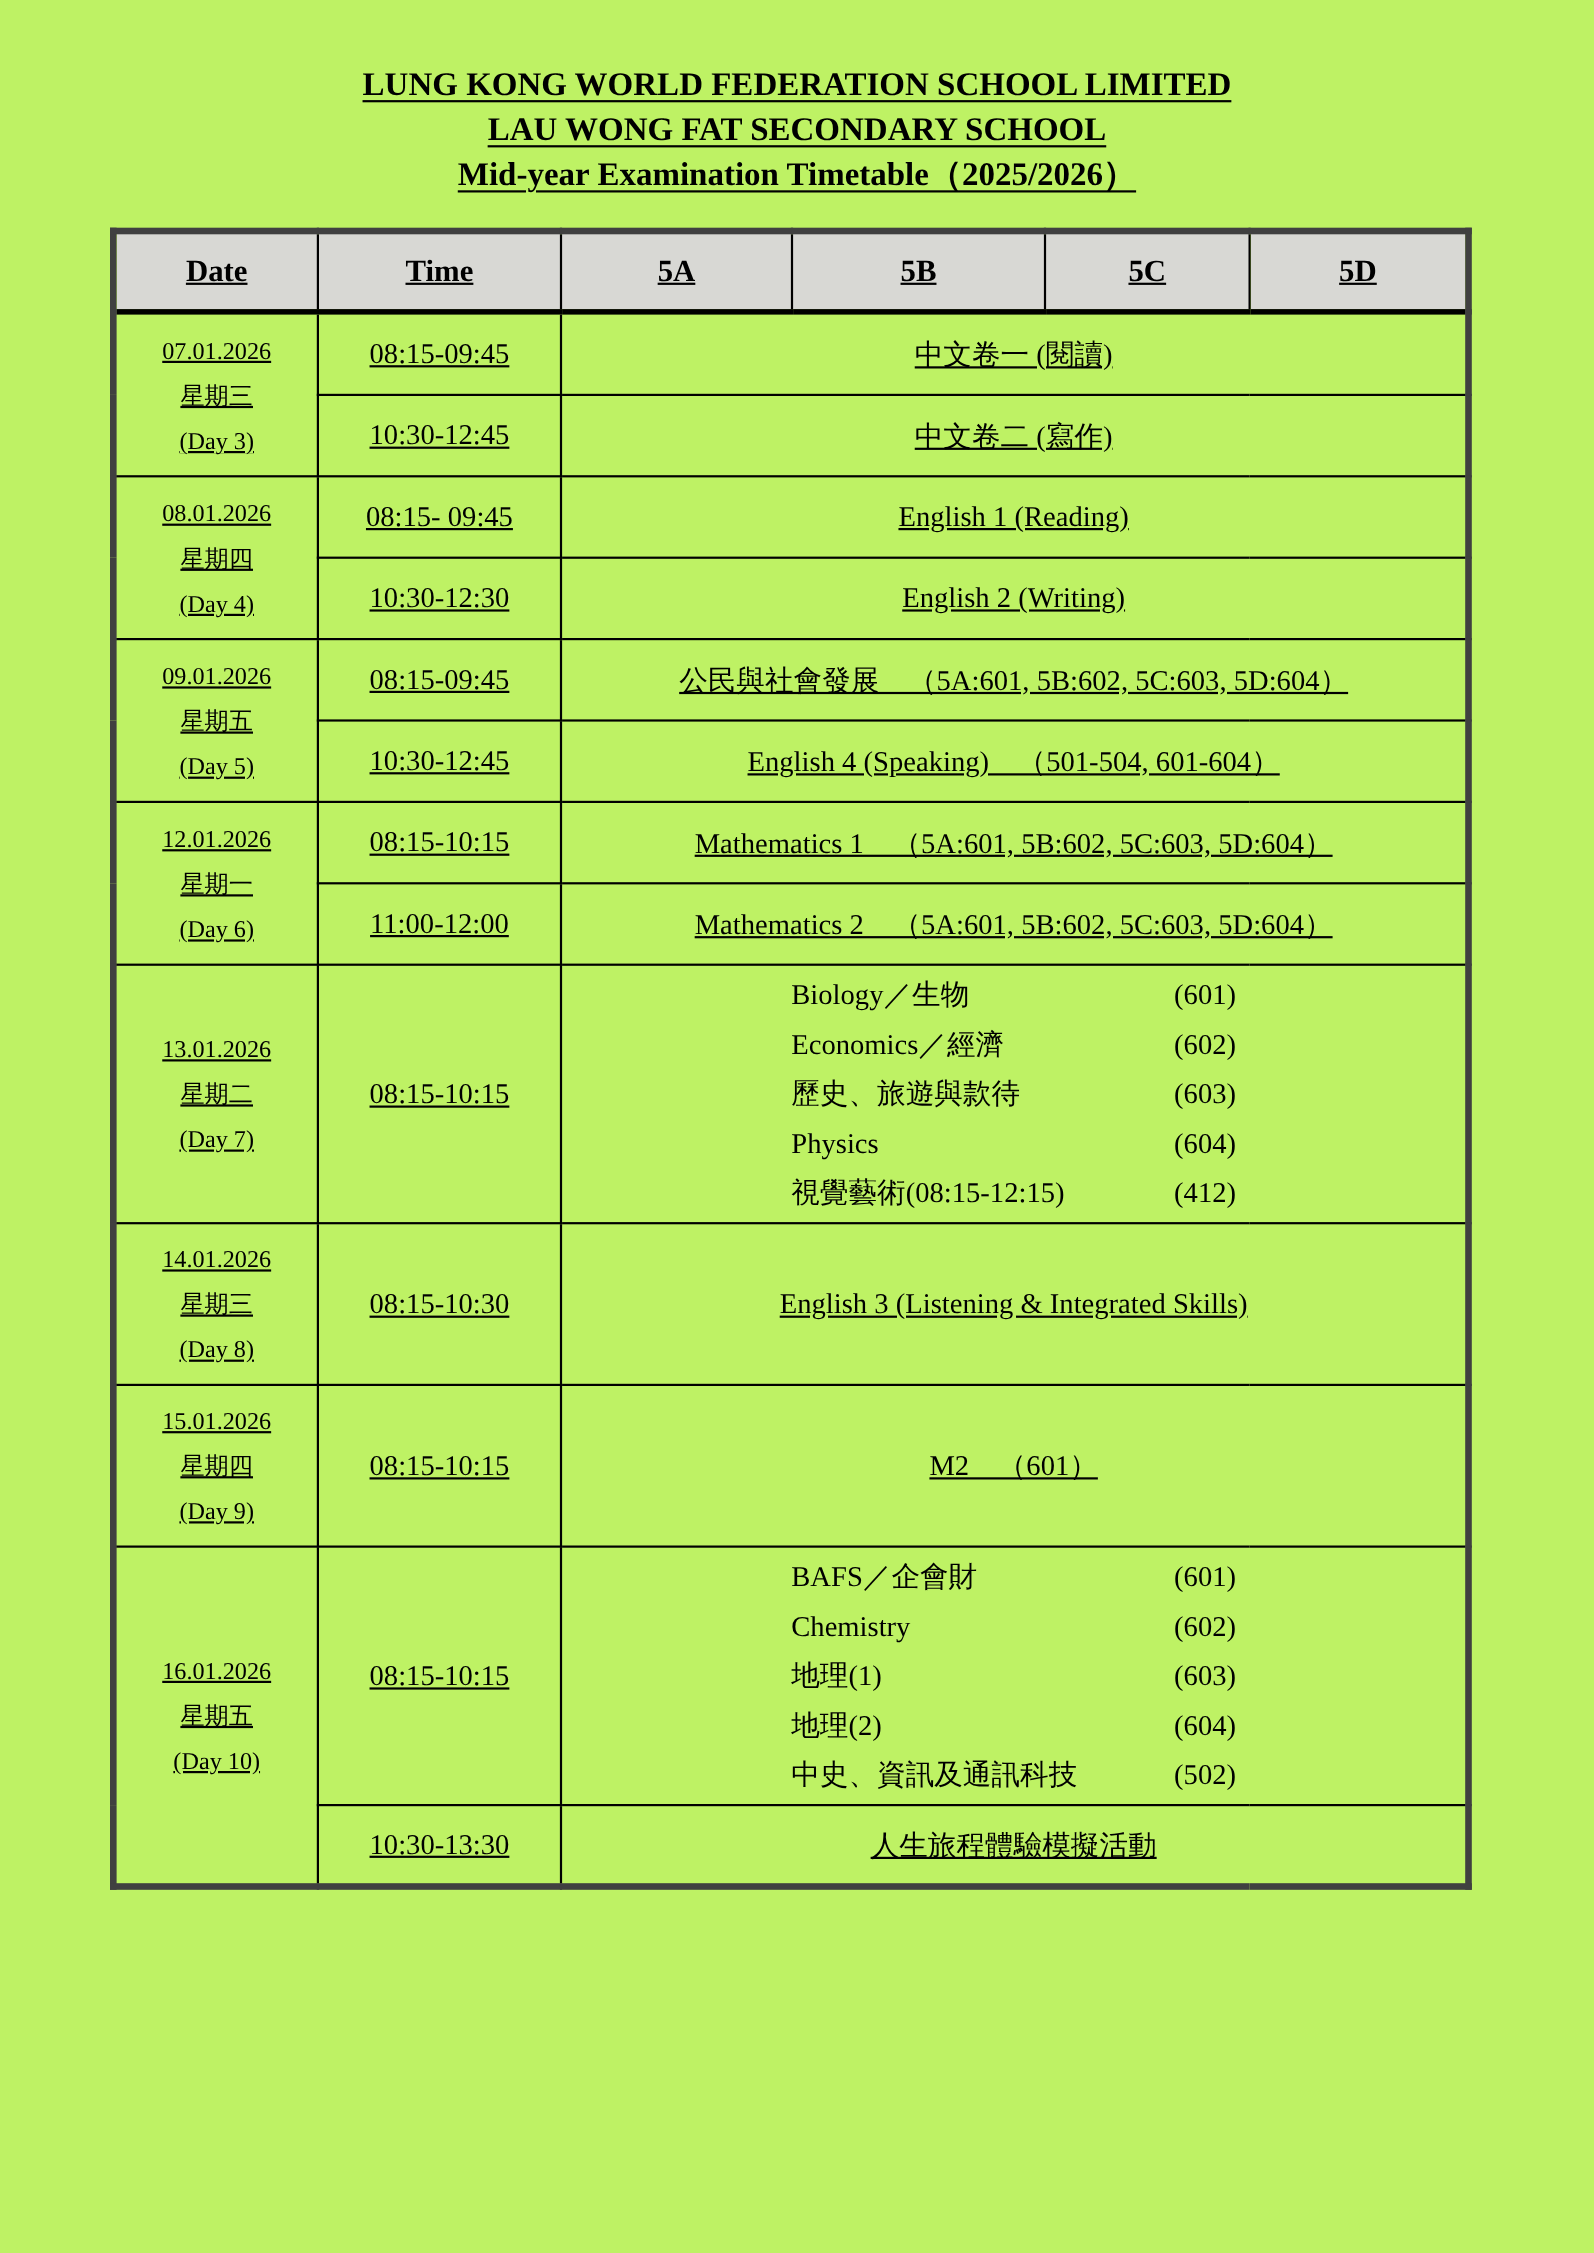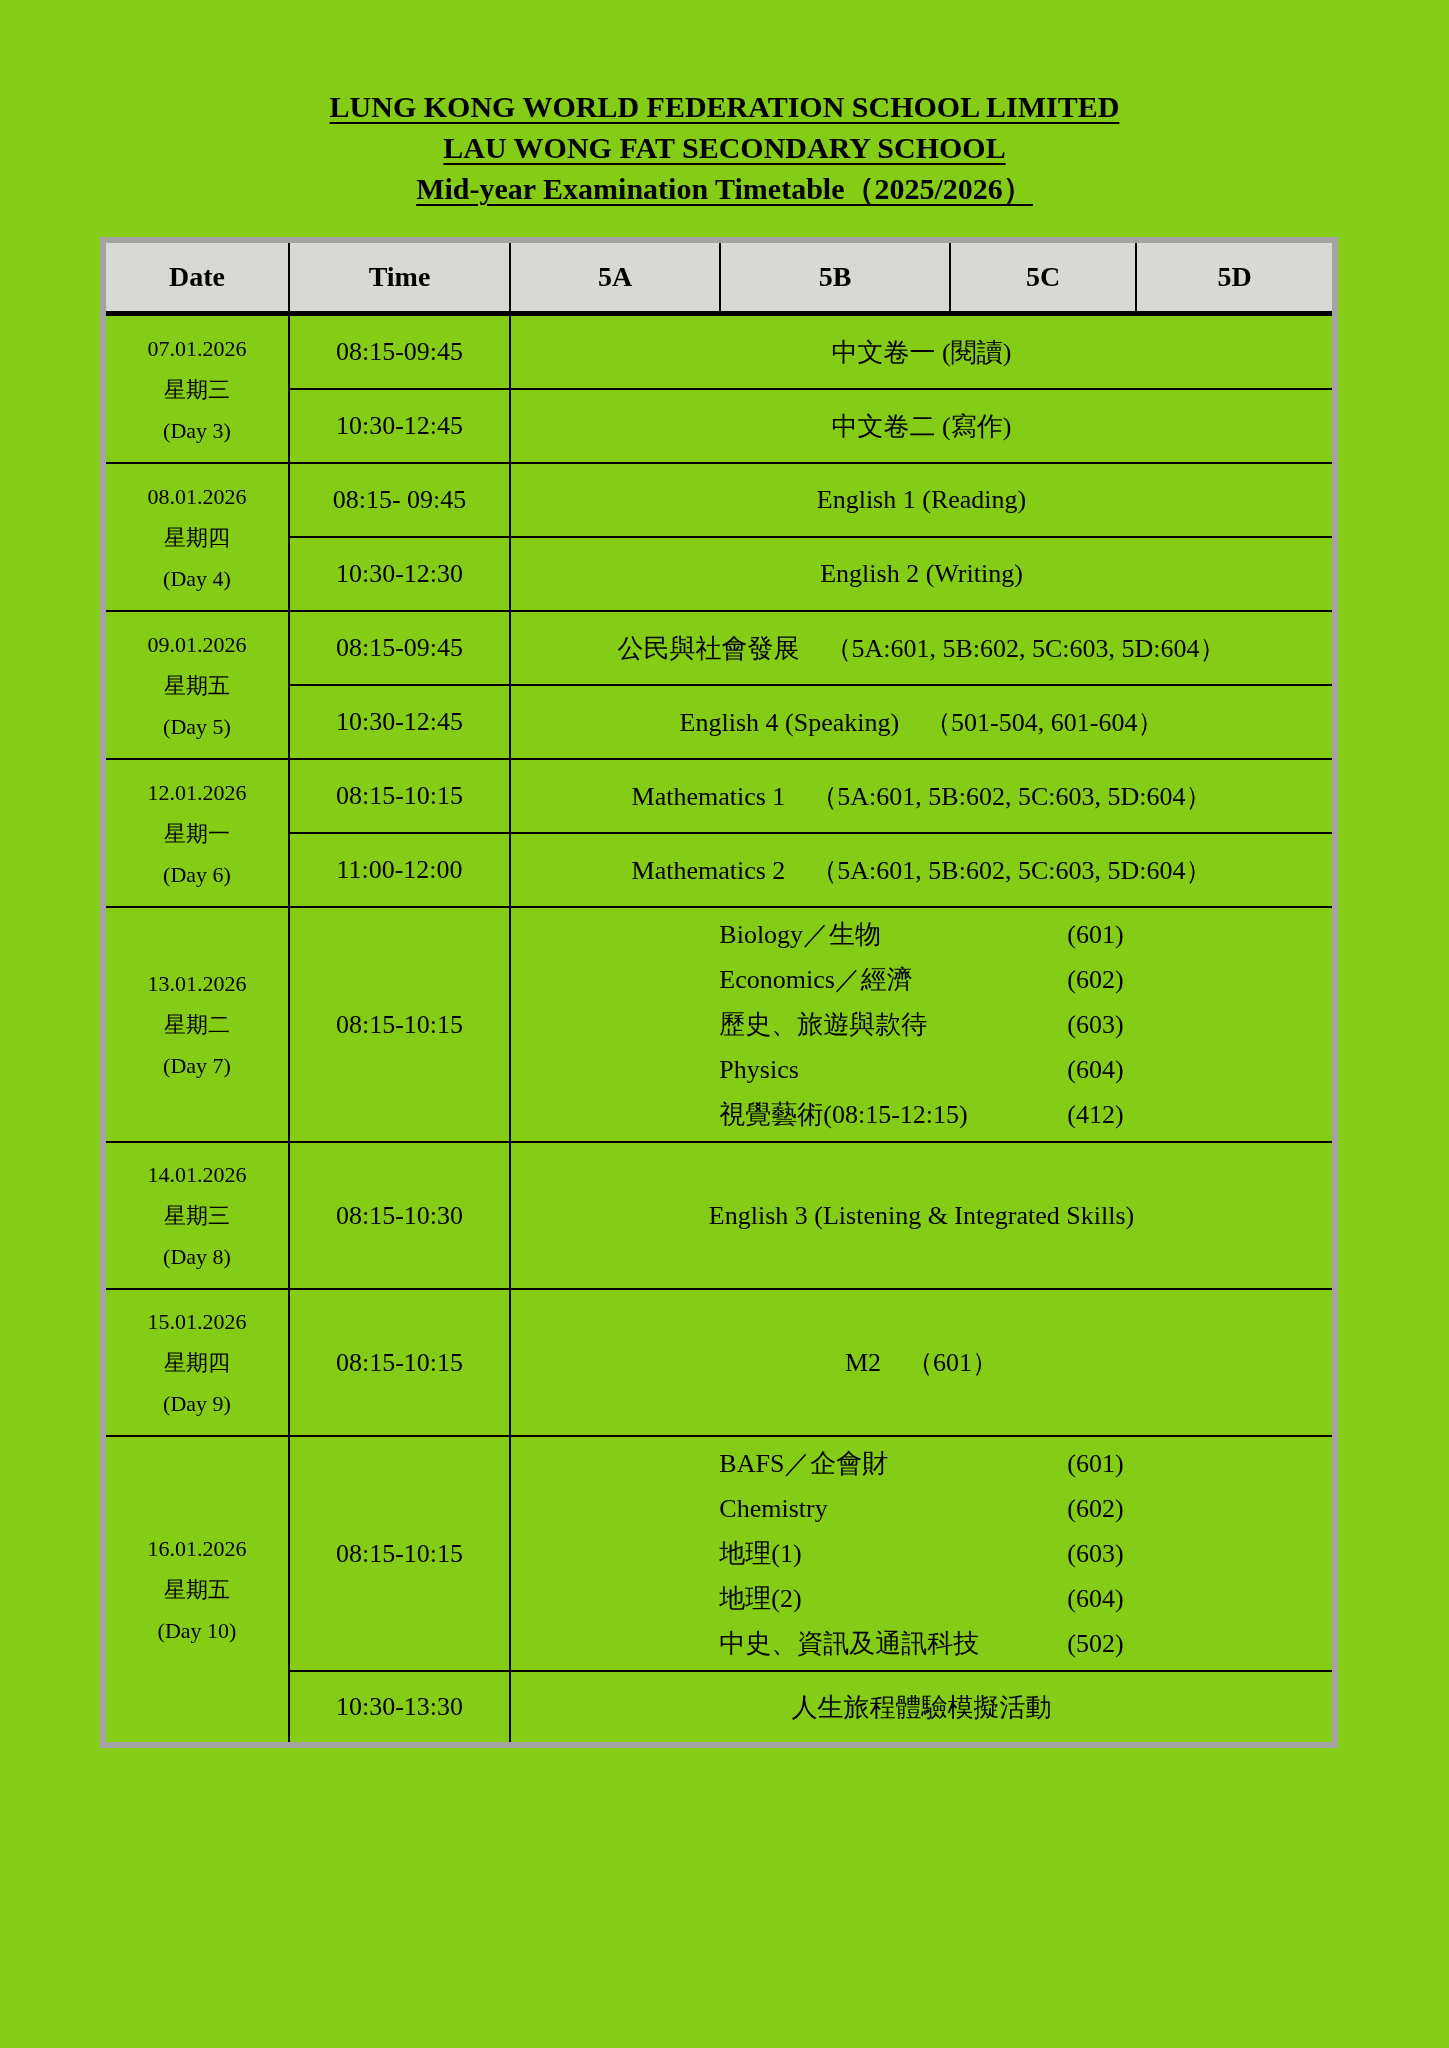--- a/index.html
+++ b/index.html
@@ -1,39 +1,40 @@
 <!DOCTYPE html>
 <html><head>
 <meta charset="utf-8">
 <style>
   html,body{margin:0;padding:0;background:#888;}
   .page{
-    width:1449px;height:2048px;background:#84cc16;position:relative;
+    width:1449px;height:2048px;background:#bef264;position:relative;
     font-family:"Liberation Serif","DejaVu Serif",serif;color:#000;
-    box-sizing:border-box;padding-top:86px;overflow:hidden;
+    box-sizing:border-box;padding-top:56px;overflow:hidden;
   }
   
   .heading{width:100%;text-align:center;}
   .heading .t-line{
     font-weight:bold;font-size:30px;line-height:41px;
     text-decoration:underline;text-decoration-thickness:2px;text-underline-offset:5px;
     white-space:pre;
   }
   
   .venue-row{width:100%;display:flex;justify-content:flex-end;margin-top:72px;}
   .venue-box{
     border:2px solid #000;margin-right:100px;
     font-weight:bold;font-size:35px;line-height:1;
     padding:10px 12px 12px 12px;white-space:pre;
   }
   
   table.timetable{
     border-collapse:collapse;table-layout:fixed;
     width:1232px;margin-left:100px;margin-top:28px;
-    border:6px solid #a3a3a3;
+    border:6px solid #404040;
+    text-decoration:underline;
   }
   table.timetable th, table.timetable td{
     border:2px solid #000;text-align:center;vertical-align:middle;
     padding:0;overflow:hidden;
   }
   th{
     background:#d8d8d4;font-size:28px;font-weight:bold;height:68px;
     border-bottom:5px solid #000 !important;
   }
   td{font-size:26px;}

